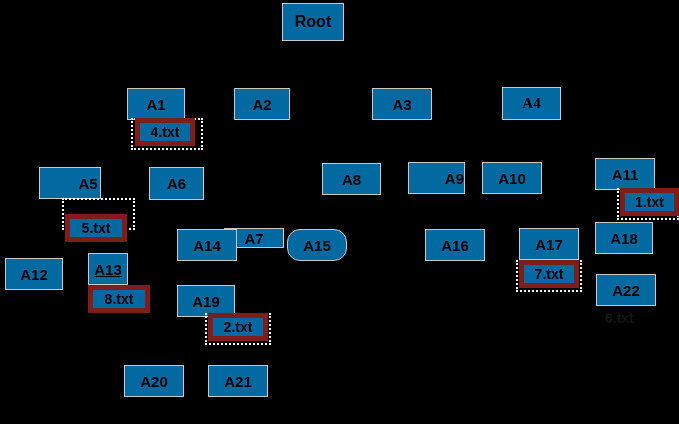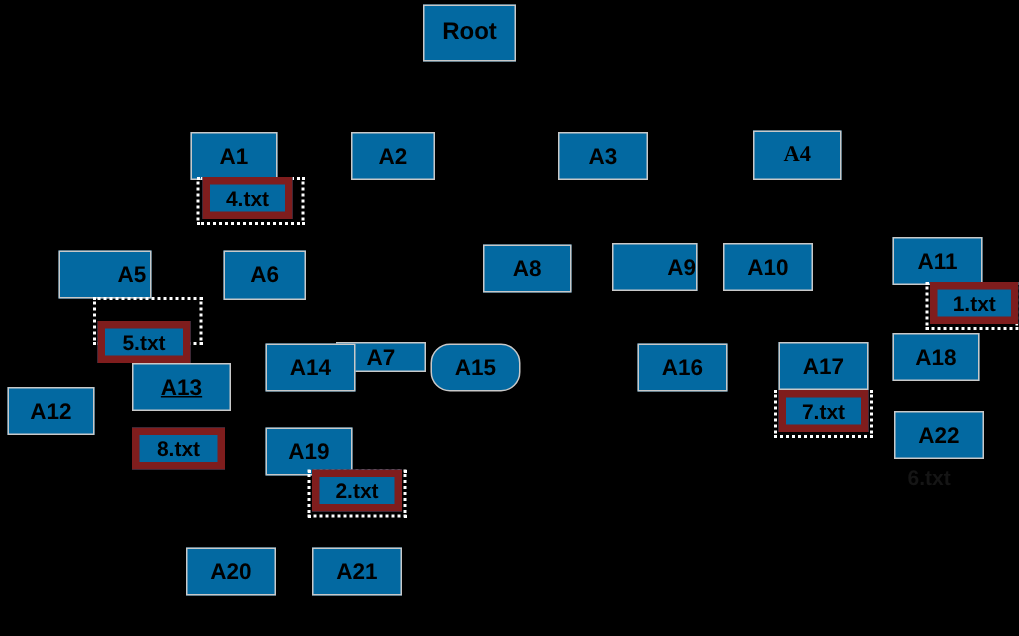--- a/index.html
+++ b/index.html
@@ -112,21 +112,21 @@
       </div>
       <div class="node dir" style="left: 482px; top: 162px; width: 60px; height: 32px;">
         <span>A10</span>
       </div>
       <div class="node dir" style="left: 595px; top: 158px; width: 60px; height: 32px;">
         <span>A11</span>
       </div>
       <div class="node dir" style="left: 5px; top: 258px; width: 58px; height: 32px;">
         <span>A12</span>
       </div>
-      <div class="node dir" style="left: 88px; top: 242px; width: 66px; height: 32px; text-decoration: underline;">
+      <div class="node dir" style="left: 88px; top: 253px; width: 40px; height: 32px; text-decoration: underline;">
         <span>A13</span>
       </div>
       <div class="node dir" style="left: 177px; top: 229px; width: 60px; height: 32px;">
         <span>A14</span>
       </div>
       <div class="node dir" style="left: 287px; top: 229px; width: 60px; height: 32px; border-radius: 13px;">
         <span>A15</span>
       </div>
       <div class="node dir" style="left: 425px; top: 229px; width: 60px; height: 32px;">
         <span>A16</span>

